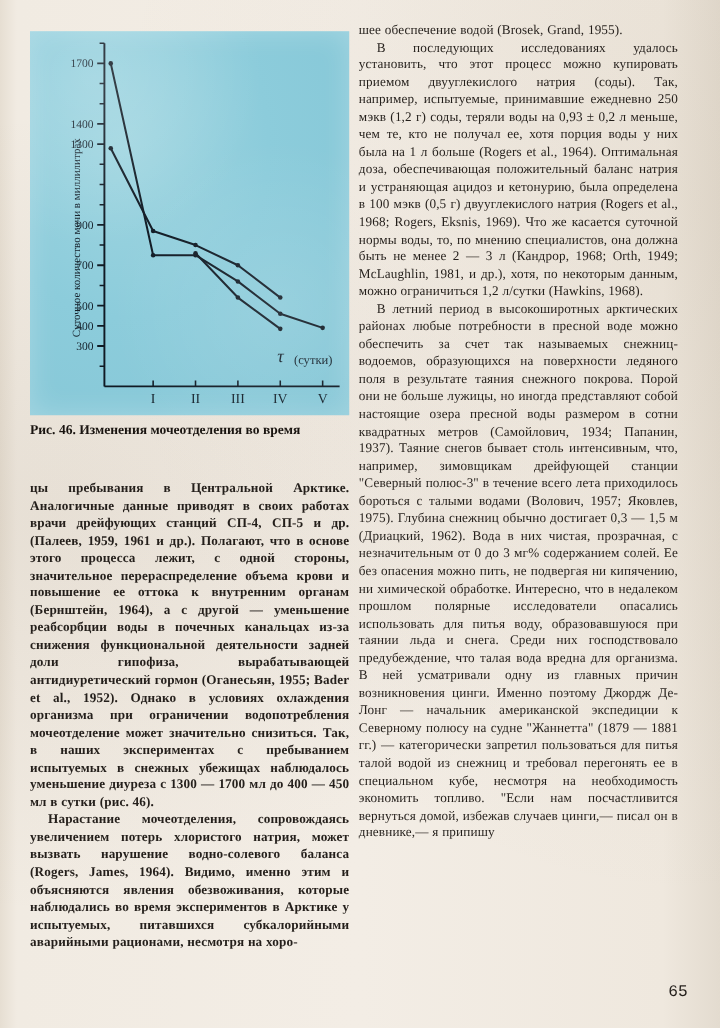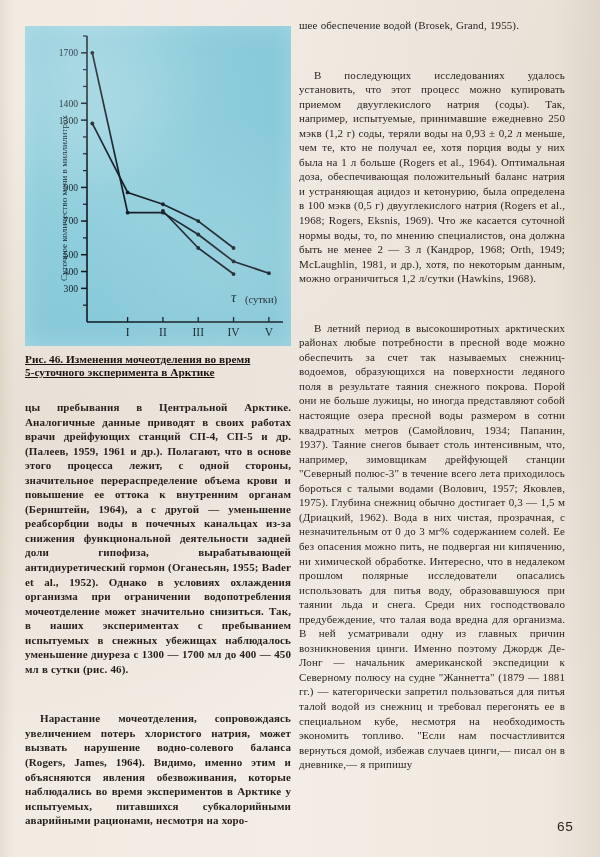--- a/index.html
+++ b/index.html
@@ -43,21 +43,21 @@
     margin: 0;
     font-size: 11px;
     line-height: 14.55px;
     text-align: justify;
     color: #241f1b;
     font-family: "Liberation Serif", "DejaVu Serif", serif;
     text-indent: 0;
     letter-spacing: 0.01em;
     word-spacing: 0.02em;
   }
-  p.body.indent { text-indent: 15px; margin-top: 35px; }
+  p.body.indent { text-indent: 15px; }
 
   
   .figure {
     position: absolute;
     left: 0px;
     top: 26px;
     width: 266px;
   }
   .chart-box {
     position: relative;
@@ -86,21 +86,20 @@
     font-family: "Liberation Serif", "DejaVu Serif", serif;
     fill: #14202a;
   }
   .fig-caption {
     margin-top: 7px;
     font-size: 11.3px;
     line-height: 13.2px;
     font-weight: bold;
     color: #191410;
     font-family: "Liberation Serif", "DejaVu Serif", serif;
-    text-decoration: underline;
   }
 
   .page-number {
     position: absolute;
     right: 27px;
     bottom: 22px;
     font-size: 13.5px;
     color: #241f1b;
     font-family: Liberation Mono, monospace;
   }
@@ -185,21 +184,20 @@
 
         <text id="tauSym" class="tau-text" x="206" y="276" font-size="15" font-style="italic">τ</text>
         <text id="tauUnit" class="tau-unit" x="220" y="277" font-size="10.5">(сутки)</text>
 
         <text id="ylab" class="ylabel-text" x="0" y="0" font-size="9.2" transform="translate(42,255) rotate(-90)">Суточное количество мочи в миллилитрах</text>
       </svg>
     </div>
 
     <div class="fig-caption">
       <div>Рис. 46. Изменения мочеотделения во время</div>
-      <div>5-суточного эксперимента в Арктике</div>
     </div>
   </div>
 
   <div id="leftText" style="position:absolute; top:400px; left:0; width:266px;font-weight:bold;">
       <p class="body">цы пребывания в Центральной Арктике. Аналогичные данные приводят в своих работах врачи дрейфующих станций СП-4, СП-5 и др. (Палеев, 1959, 1961 и др.). Полагают, что в основе этого процесса лежит, с одной стороны, значительное перераспределение объема крови и повышение ее оттока к внутренним органам (Бернштейн, 1964), а с другой — уменьшение реабсорбции воды в почечных канальцах из-за снижения функциональной деятельности задней доли гипофиза, вырабатывающей антидиуретический гормон (Оганесьян, 1955; Bader et al., 1952). Однако в условиях охлаждения организма при ограничении водопотребления мочеотделение может значительно снизиться. Так, в наших экспериментах с пребыванием испытуемых в снежных убежищах наблюдалось уменьшение диуреза с 1300 — 1700 мл до 400 — 450 мл в сутки (рис. 46).</p>
       <p class="body indent">Нарастание мочеотделения, сопровождаясь увеличением потерь хлористого натрия, может вызвать нарушение водно-солевого баланса (Rogers, James, 1964). Видимо, именно этим и объясняются явления обезвоживания, которые наблюдались во время экспериментов в Арктике у испытуемых, питавшихся субкалорийными аварийными рационами, несмотря на хоро-</p>
     </div>
 </div>
 
 <div class="col col-right">

